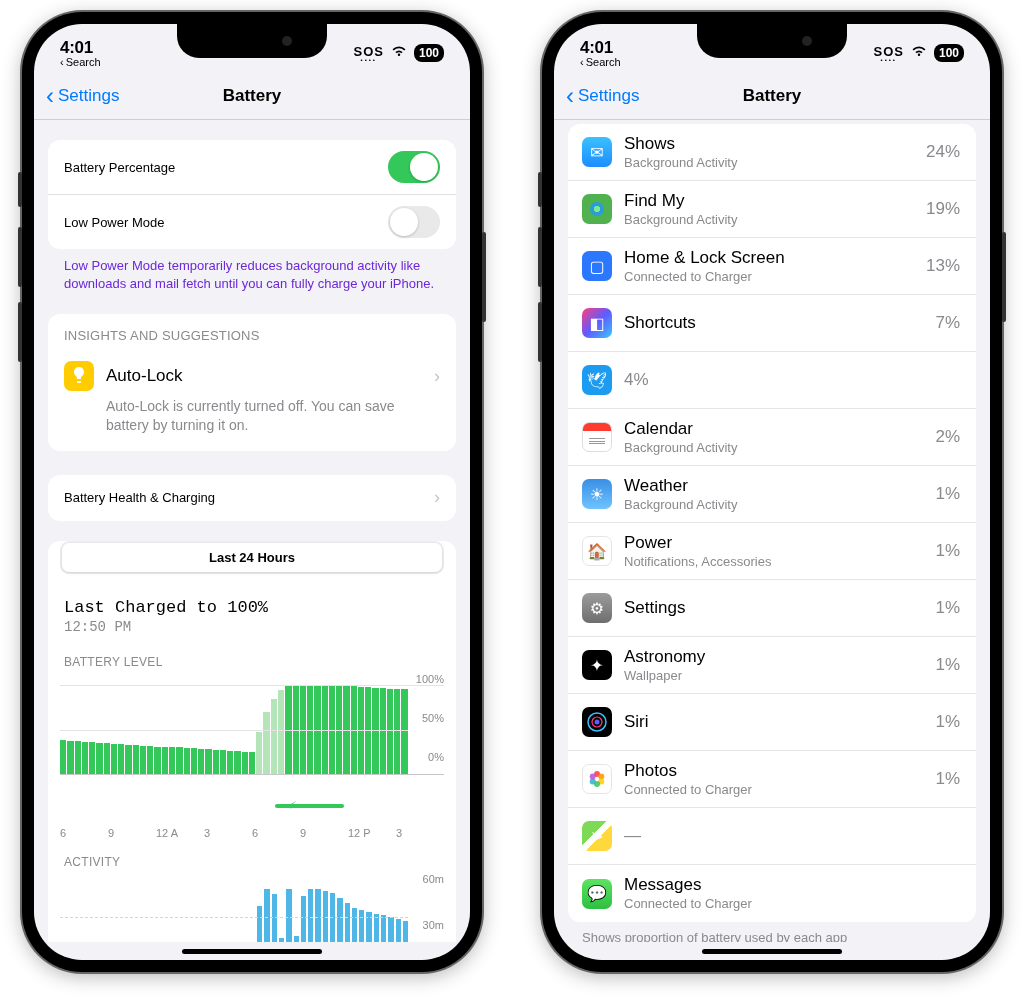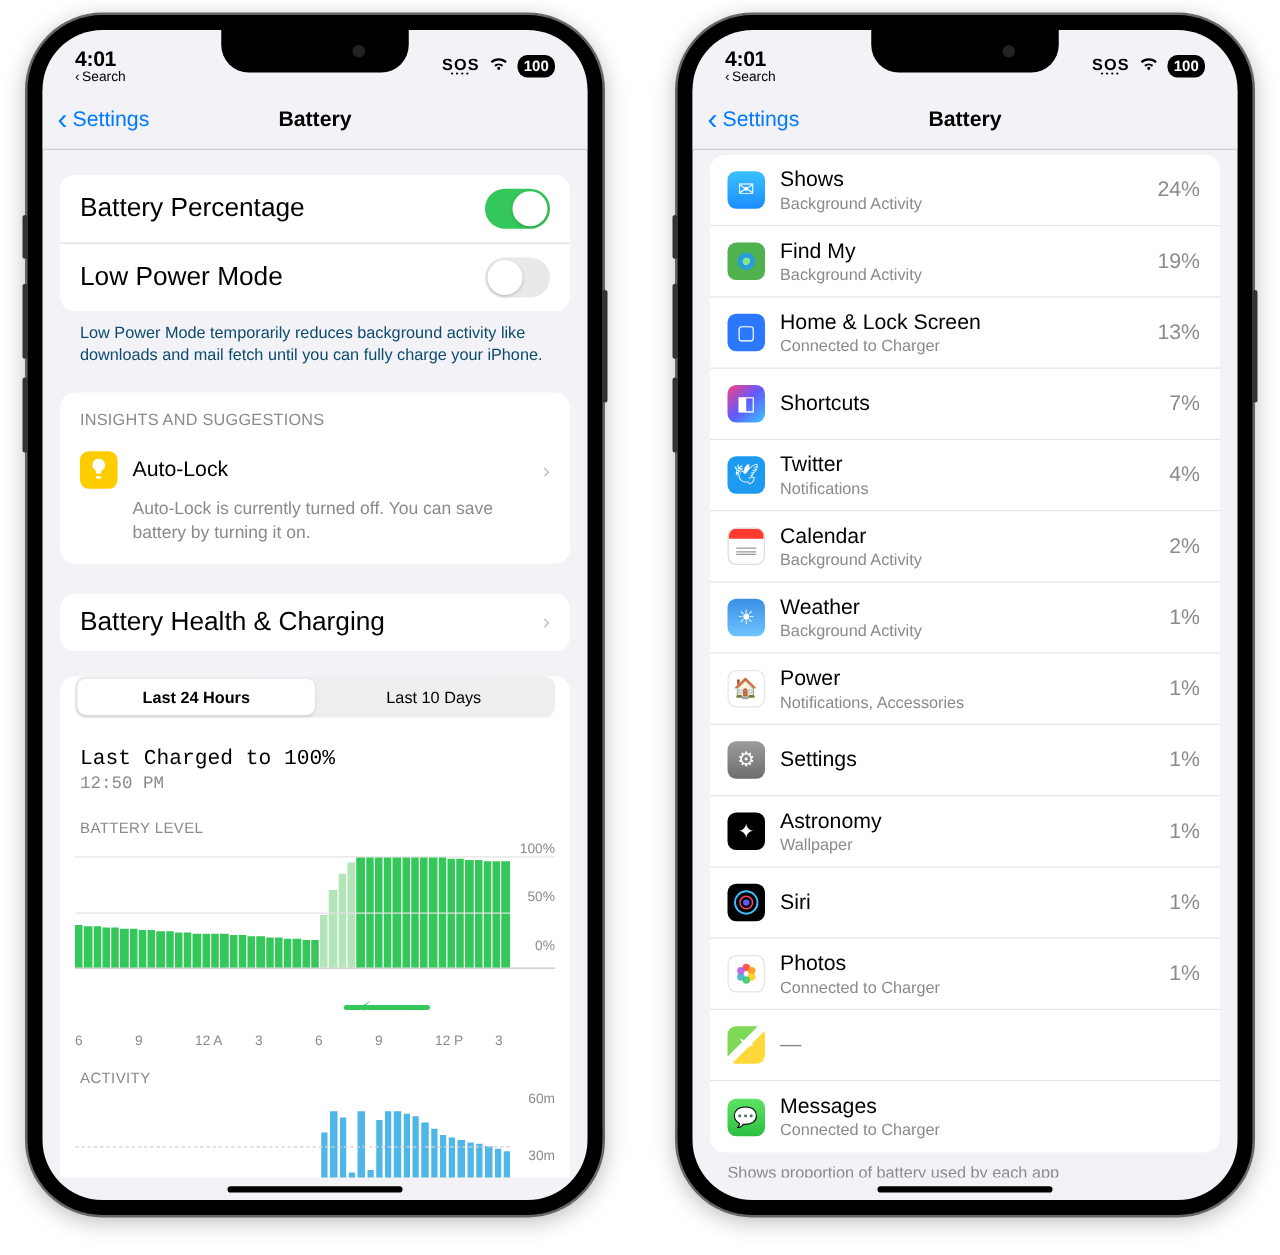--- a/index.html
+++ b/index.html
@@ -114,40 +114,40 @@
   }
   .group.first { margin-top: 20px;}
   .row {
     display: flex;
     align-items: center;
     padding: 11px 16px;
     min-height: 46px;
     border-bottom: 0.5px solid rgba(0,0,0,0.12);
   }
   .row:last-child { border-bottom: none; }
-  .row-label { flex: 1; font-size: 21px; }
+  .row-label { flex: 1; font-size: 13px; }
   .toggle {
     width: 52px; height: 32px; border-radius: 16px;
     position: relative;
     transition: background .2s;
   }
   .toggle.on { background: #34c759; }
   .toggle.off { background: #e9e9ea; }
   .toggle::after{
     content:"";
     position:absolute;
     width:28px;height:28px;border-radius:50%;
     background:#fff; top:2px;
     box-shadow: 0 1px 3px rgba(0,0,0,0.2);
   }
   .toggle.on::after{ right:2px; }
   .toggle.off::after{ left:2px; }
   .footer-text {
     font-size: 13px;
-    color: #0c4a6e;
+    color: #6d28d9;
     padding: 8px 30px 0;
     line-height: 1.35;
   }
   .section-header {
     font-size: 13px;
     color: #8a8a8e;
     padding: 14px 16px 6px;
     text-transform: uppercase;
     letter-spacing: 0.2px;
   }
@@ -345,21 +345,20 @@
       <div class="group">
         <div class="row">
           <div class="row-label">Battery Health &amp; Charging</div>
           <div class="chevron">›</div>
         </div>
       </div>
 
       <div class="chart-section">
         <div class="seg-control" style="margin:12px;">
           <div class="seg active">Last 24 Hours</div>
-          <div class="seg">Last 10 Days</div>
         </div>
         <div class="charge-info">
           <div class="charge-title">Last Charged to 100%</div>
           <div class="charge-sub">12:50 PM</div>
         </div>
 
         <div class="chart-label">BATTERY LEVEL</div>
         <div class="chart-holder">
           <div class="battery-chart" id="battery-chart">
             <div class="gridline" style="top:50%"></div>
@@ -566,24 +565,20 @@
           </div>
           <div class="app-row">
             <div class="app-icon ic-shortcuts">◧</div>
             <div class="app-text">
               <div class="app-name">Shortcuts</div>
             </div>
             <div class="app-val">7%</div>
           </div>
           <div class="app-row">
             <div class="app-icon ic-twitter">🕊</div>
-            <div class="app-text">
-              <div class="app-name">Twitter</div>
-              <div class="app-sub">Notifications</div>
-            </div>
             <div class="app-val">4%</div>
           </div>
           <div class="app-row">
             <div class="app-icon ic-calendar">
               <div class="cal-top"></div>
               <div class="cal-body">
                 <div class="cal-lines">
                   <div></div>
                   <div></div>
                   <div></div>

